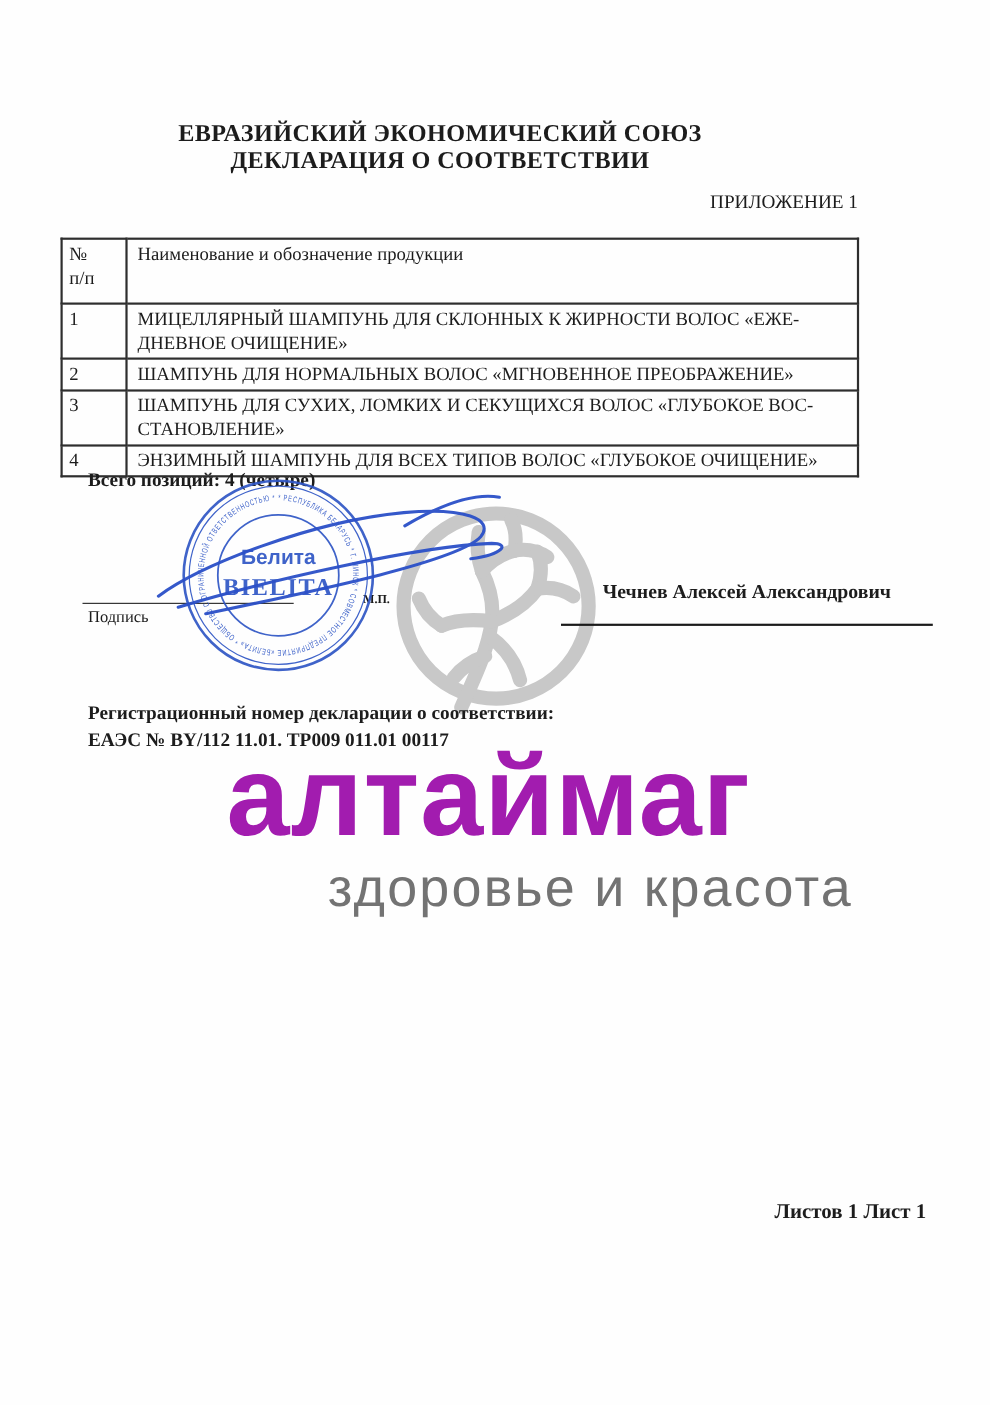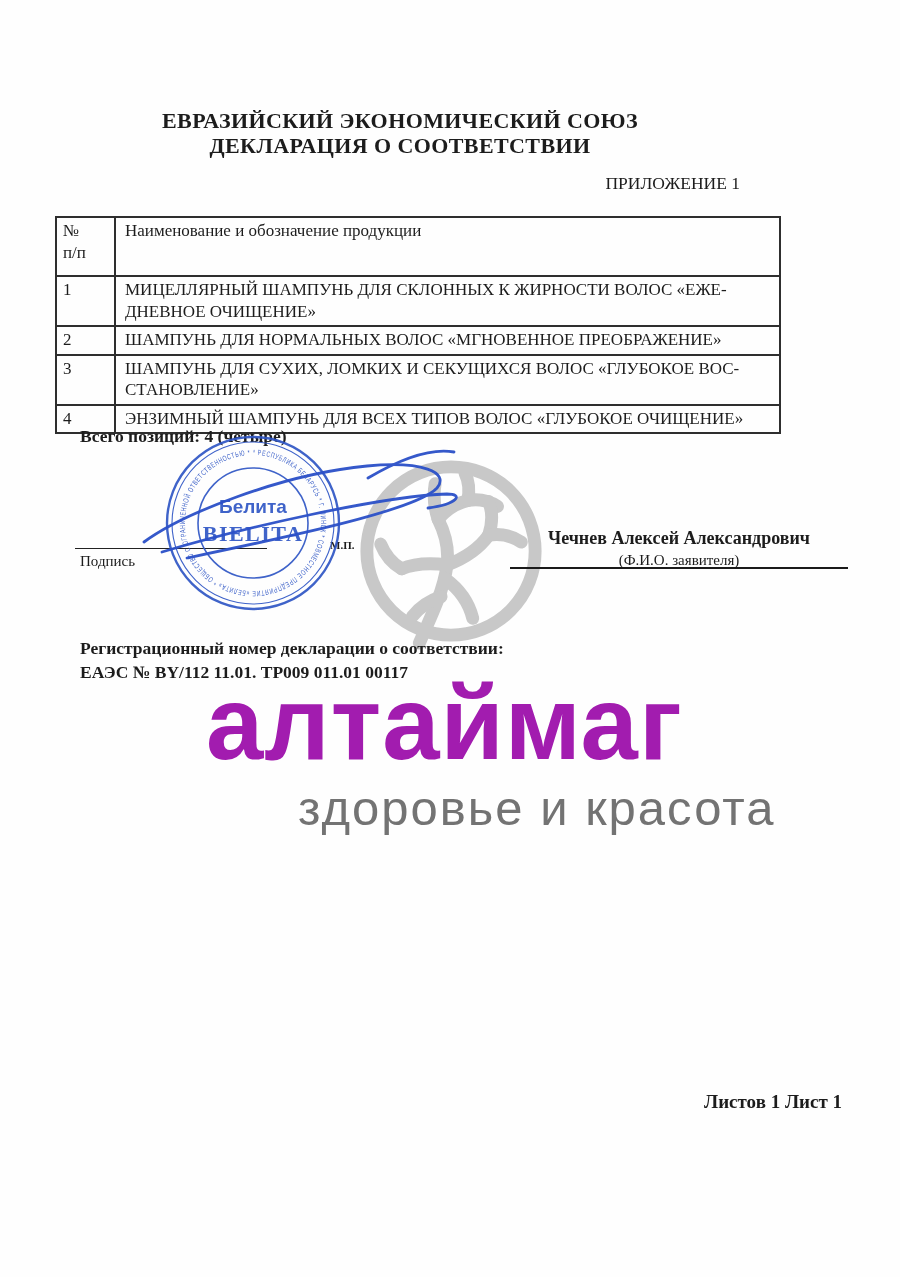--- a/index.html
+++ b/index.html
@@ -17,21 +17,21 @@
 
   
   .title-block{
     left:55px; top:108px; width:690px;
     text-align:center;
     font-weight:bold; font-size:22px; line-height:25px;
     letter-spacing:.4px;
     z-index:1;
   }
   .annex{
-    left:540px; top:173px; width:200px;
+    left:580px; top:173px; width:200px;
     text-align:right;
     font-size:17.5px;
     z-index:1;
   }
 
   
   table.products{
     position:absolute; left:55px; top:216px; width:726px;
     border-collapse:collapse;
     font-size:17px; line-height:21.5px;
@@ -202,21 +202,20 @@
         <path d="M 236,34 C 270,14 300,4 322,8"></path>
       </g>
     </svg>
   </div>
 
   <div class="abs sig-line"></div>
   <div class="abs podpis">Подпись</div>
   <div class="abs mp">М.П.</div>
 
   <div class="abs applicant">Чечнев Алексей Александрович</div>
-  <div class="abs applicant-caption">(Ф.И.О. заявителя)</div>
 
   <div class="abs reg-block">
     <div>Регистрационный номер декларации о соответствии:</div>
     <div>ЕАЭС № BY/112 11.01. ТР009 011.01 00117</div>
   </div>
 
   <div class="abs footer-sheets">Листов 1  Лист 1</div>
 
 </div>
 

